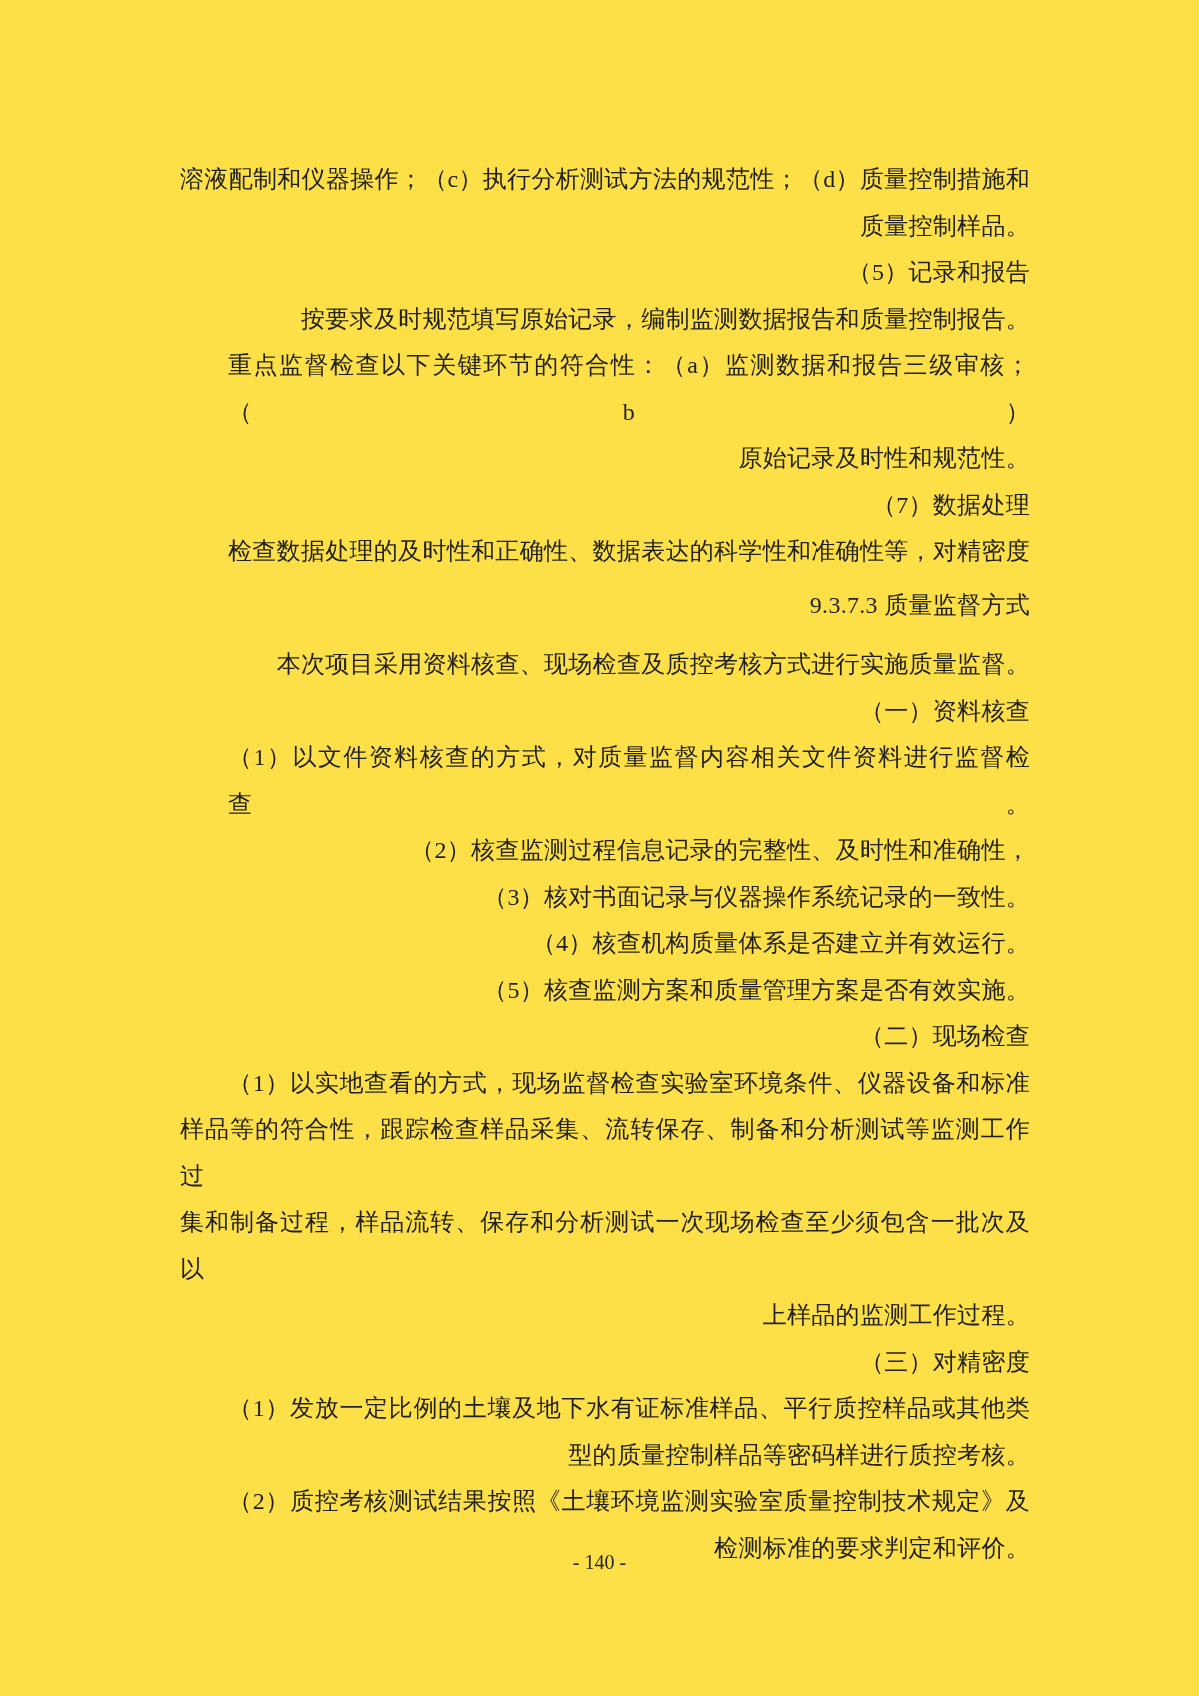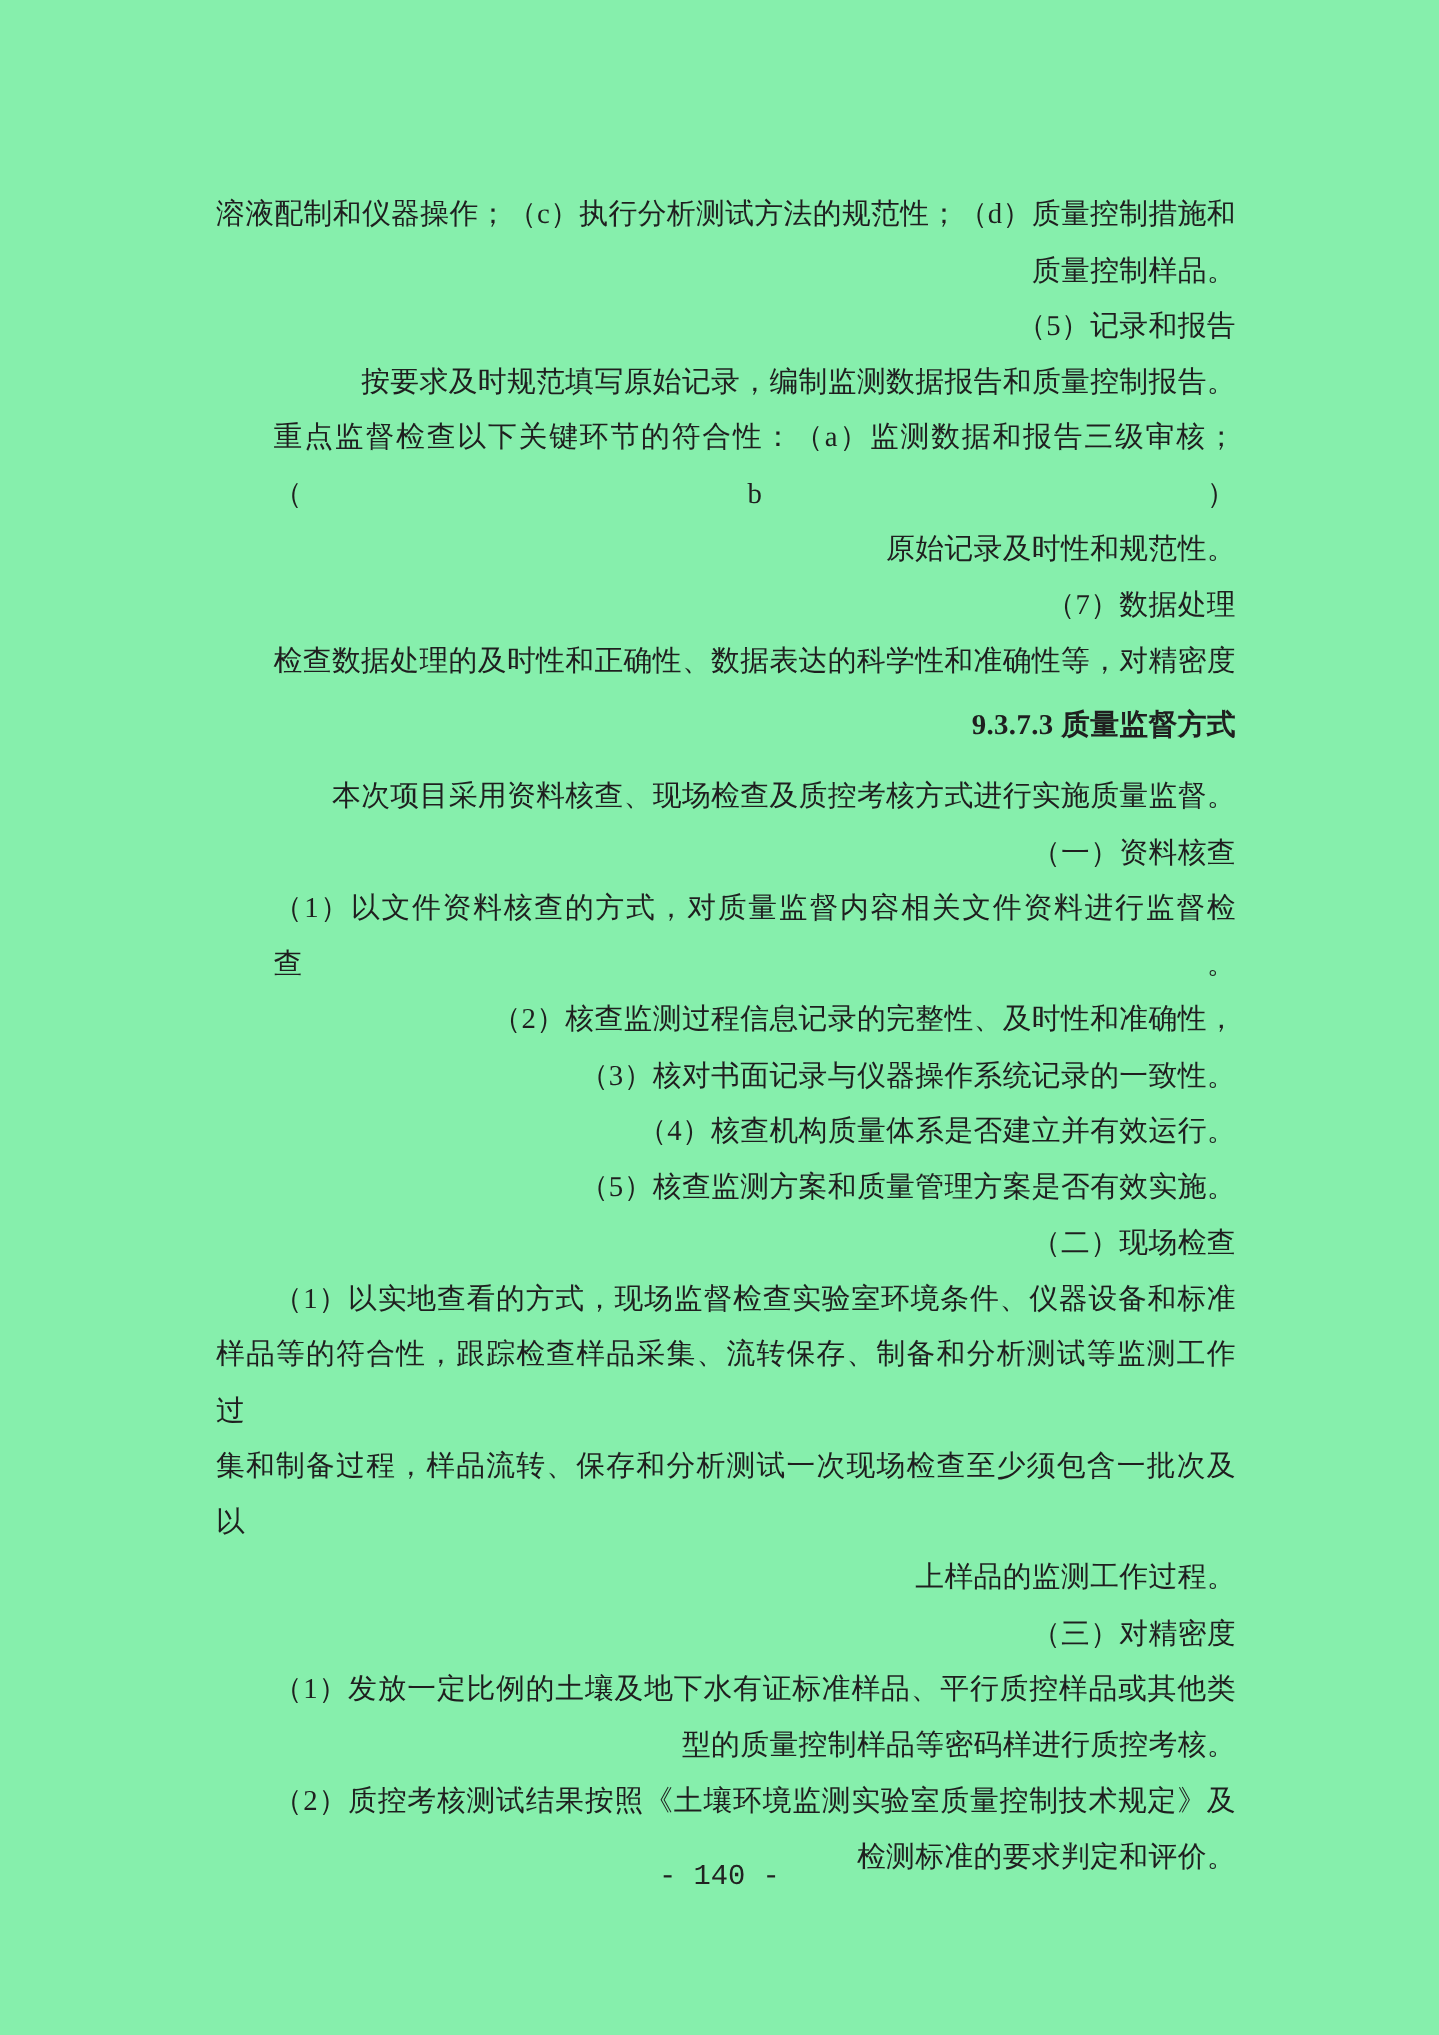--- a/index.html
+++ b/index.html
@@ -4,21 +4,21 @@
 <style>
   html, body {
     margin: 0;
     padding: 0;
     background: #ffffff;
   }
   .page {
     position: relative;
     width: 1199px;
     height: 1696px;
-    background: #86efac;
+    background: #fde047;
     overflow: hidden;
     font-family: "Liberation Serif", "DejaVu Serif", serif;
     color: #1f1f1f;
   }
   .content {
     position: absolute;
     left: 180px;
     top: 156px;
     width: 850px;
   }
@@ -34,30 +34,29 @@
     padding-left: 48px;
   }
   .j {
     text-align: justify;
     text-align-last: justify;
     text-justify: inter-character;
   }
   .hd {
     margin-top: 7px;
     margin-bottom: 13px;
-    font-weight: bold;
   }
   .footer {
     position: absolute;
     left: 0;
     top: 1551px;
     width: 100%;
     text-align: center;
-    font-family: Liberation Mono, monospace;
-    font-size: 24px;
+    font-family: Liberation Serif, serif;
+    font-size: 20px;
     color: #222222;
   }
 </style>
 </head>
 <body>
 
 <div class="page">
   <div class="content">
     <p class="ln j">溶液配制和仪器操作；（c）执行分析测试方法的规范性；（d）质量控制措施和</p>
     <p class="ln">质量控制样品。</p>

